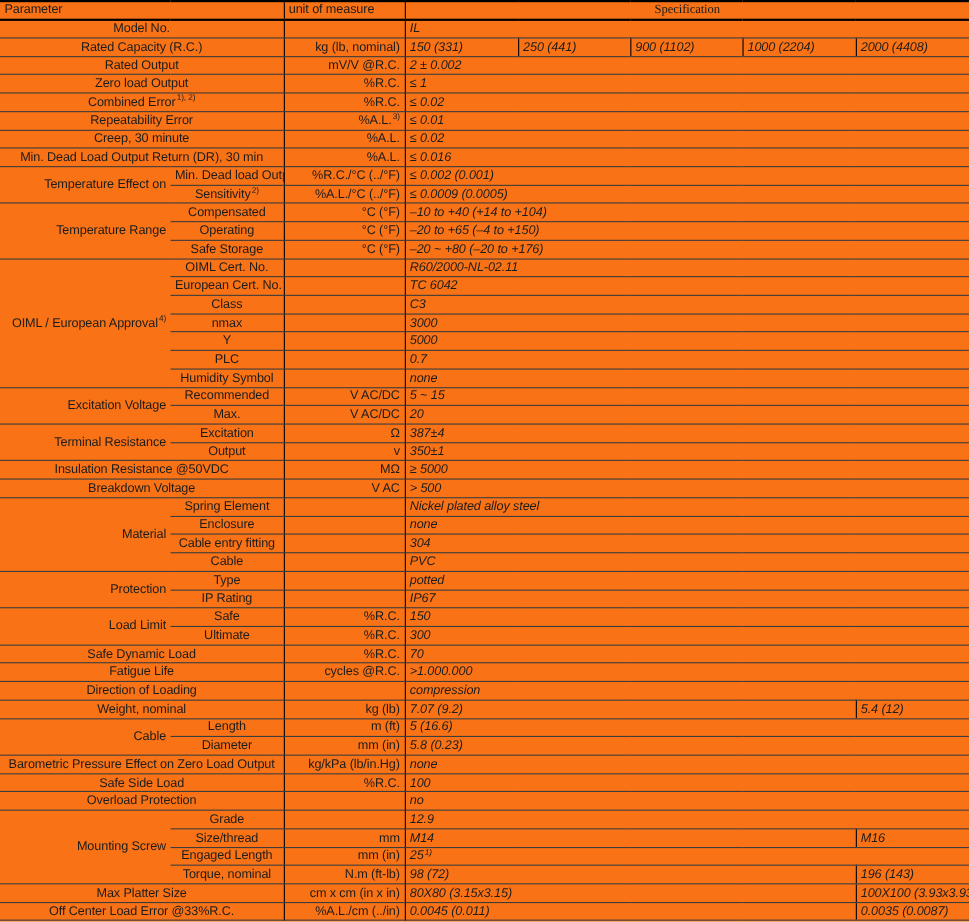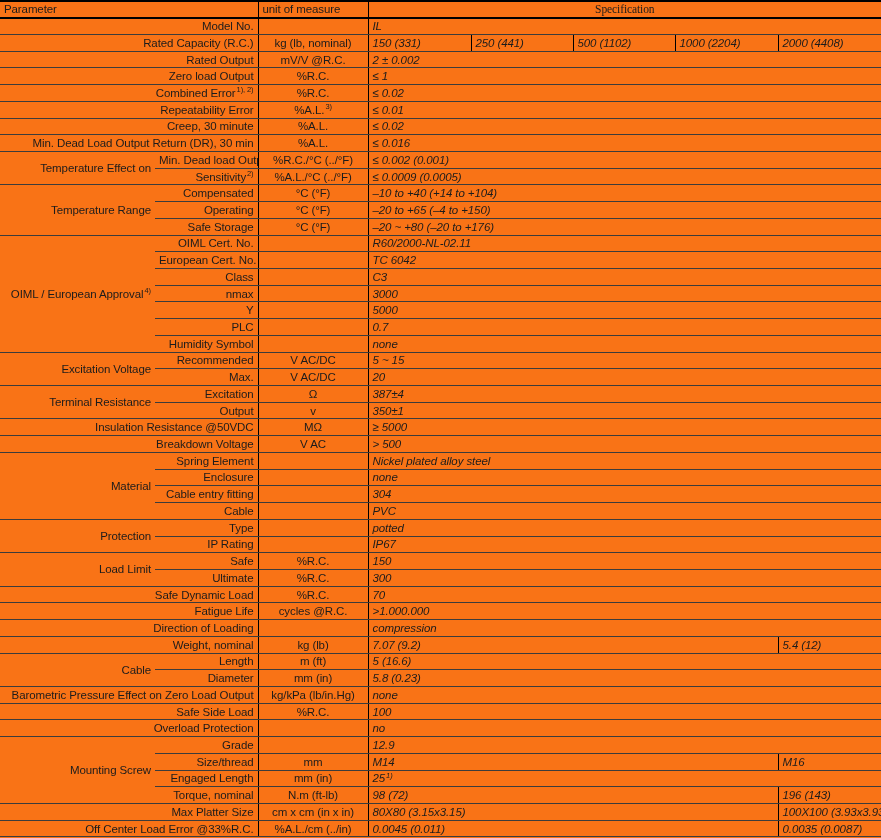--- a/index.html
+++ b/index.html
@@ -35,23 +35,23 @@
   
   thead th {
     font-weight: bold;
     border-bottom: 2px solid #000;
     text-align: left;
   }
   th.spec-head { text-align: center; font-family: Liberation Serif, serif; }
   th.param-head, th.unit-head { border-right: 1.5px solid #000; }
   
   tbody td { border-bottom: 1px solid #3c3c3c; }
-  td.param-cell, td.sub-cell { text-align: right; border-right: 1.5px solid #000; }
+  td.param-cell, td.sub-cell { text-align: center; border-right: 1.5px solid #000; }
   td.group-cell { text-align: right; border-right: none; }
-  td.unit-cell { text-align: center; border-right: 1.5px solid #000; }
+  td.unit-cell { text-align: right; border-right: 1.5px solid #000; }
   td.spec-cell { text-align: left; font-style: italic; }
   td.spec-cell + td.spec-cell { border-left: 1.5px solid #000; }
   sup {
     font-size: 7.5px;
     line-height: 0;
     vertical-align: super;
     margin-left: 1px;
   }
 </style>
 </head>
@@ -80,21 +80,21 @@
         <tr>
           <td colspan="2" class="param-cell"><span>Model No.</span></td>
           <td class="unit-cell"><span></span></td>
           <td colspan="5" class="spec-cell"><span>IL</span></td>
         </tr>
         <tr>
           <td colspan="2" class="param-cell"><span>Rated Capacity (R.C.)</span></td>
           <td class="unit-cell"><span>kg (lb, nominal)</span></td>
           <td colspan="1" class="spec-cell"><span>150 (331)</span></td>
           <td colspan="1" class="spec-cell"><span>250 (441)</span></td>
-          <td colspan="1" class="spec-cell"><span>500 (1102)</span></td>
+          <td colspan="1" class="spec-cell"><span>900 (1102)</span></td>
           <td colspan="1" class="spec-cell"><span>1000 (2204)</span></td>
           <td colspan="1" class="spec-cell"><span>2000 (4408)</span></td>
         </tr>
         <tr>
           <td colspan="2" class="param-cell"><span>Rated Output</span></td>
           <td class="unit-cell"><span>mV/V @R.C.</span></td>
           <td colspan="5" class="spec-cell"><span>2 ± 0.002</span></td>
         </tr>
         <tr>
           <td colspan="2" class="param-cell"><span>Zero load Output</span></td>

